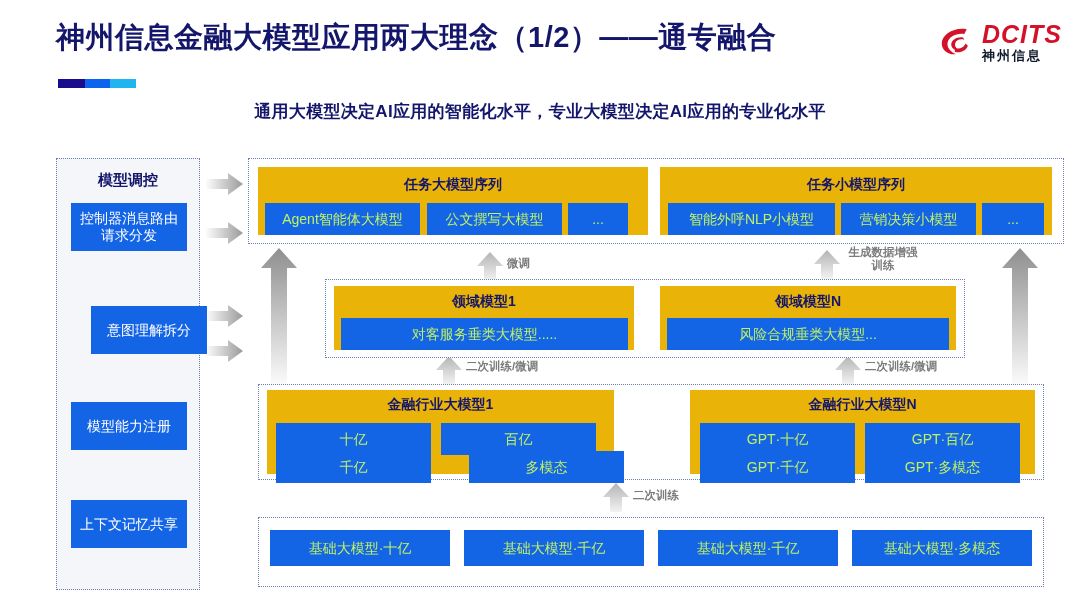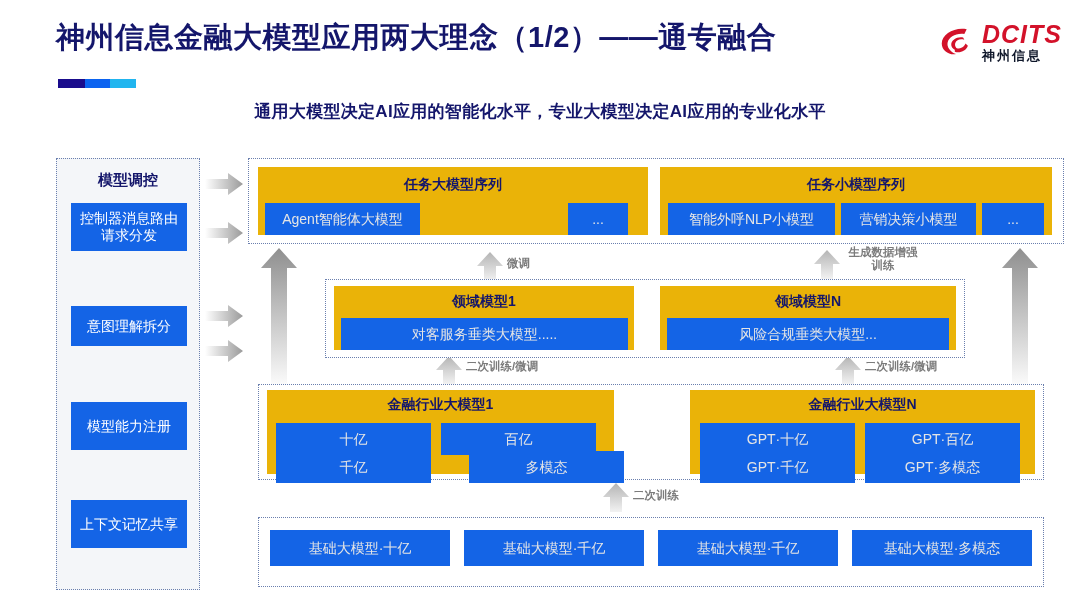--- a/index.html
+++ b/index.html
@@ -106,21 +106,21 @@
   .panel-title {
     text-align: center;
     font-size: 14px;
     font-weight: bold;
     color: #14166b;
     line-height: 1;
   }
 
   .blue-box {
     background: #1464e6;
-    color: #e5e5e5;
+    color: #bef264;
     display: flex;
     align-items: center;
     justify-content: center;
     box-sizing: border-box;
     font-size: 14px;
     text-align: center;
     line-height: 1.15;
     padding: 16px 3px;
   }
 
@@ -248,31 +248,32 @@
     </g>
 
     <g>
       <path d="M610,512 L610,497 L603,497 L616,483 L629,497 L622,497 L622,512 Z" fill="url(#gradUpShort)"></path>
     </g>
   </svg>
 
   <div id="ctrl-panel">
     <div id="ctrl-title">模型调控</div>
     <div class="ctrl-item" style="top:44px;height:48px;">控制器消息路由请求分发</div>
-    <div class="ctrl-item" style="top:147px;height:40px;">意图理解拆分</div>
+    <div class="ctrl-item" style="top:147px;height:48px;margin-left:20px;">意图理解拆分</div>
     <div class="ctrl-item" style="top:243px;height:48px;">模型能力注册</div>
     <div class="ctrl-item" style="top:341px;height:48px;">上下文记忆共享</div>
   </div>
 
   <div class="dotted-box" style="left:248px;top:158px;width:816px;height:86px;"></div>
 
   <div class="panel" style="left:258px;top:167px;width:390px;height:68px;">
     <div class="panel-title" style="margin-top:10px;">任务大模型序列</div>
   </div>
   <div class="blue-box" style="position:absolute;left:265px;top:203px;width:155px;height:30px;">Agent智能体大模型</div>
+  <div class="blue-box" style="position:absolute;left:427px;top:203px;width:135px;height:30px;">公文撰写大模型</div>
   <div class="blue-box" style="position:absolute;left:568px;top:203px;width:60px;height:30px;">...</div>
 
   <div class="panel" style="left:660px;top:167px;width:392px;height:68px;">
     <div class="panel-title" style="margin-top:10px;">任务小模型序列</div>
   </div>
   <div class="blue-box" style="position:absolute;left:668px;top:203px;width:167px;height:30px;">智能外呼NLP小模型</div>
   <div class="blue-box" style="position:absolute;left:841px;top:203px;width:135px;height:30px;">营销决策小模型</div>
   <div class="blue-box" style="position:absolute;left:982px;top:203px;width:62px;height:30px;">...</div>
 
   <div class="flow-label" style="left:507px;top:257px;">微调</div>

